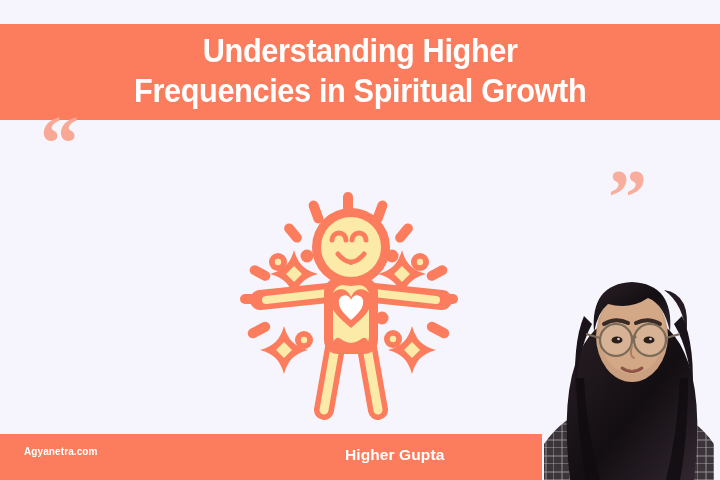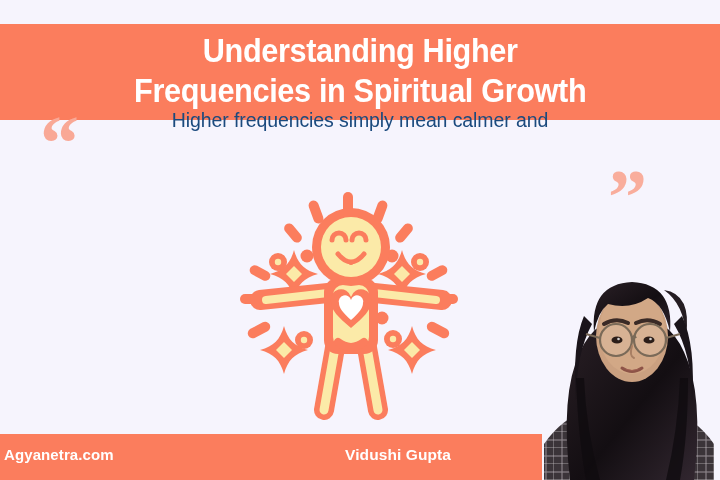--- a/index.html
+++ b/index.html
@@ -60,22 +60,22 @@
     overflow:hidden;
   }
   .portrait svg{display:block;width:178px;height:252px;}
 
   
   .footer{
     position:absolute;left:0;top:434px;width:720px;height:46px;
     background:#fb7d5d;
   }
   .footer-site{
-    position:absolute;left:4px;top:12px;
-    color:#ffffff;font-size:15px;font-weight:bold;
+    position:absolute;left:24px;top:12px;
+    color:#ffffff;font-size:10px;font-weight:bold;
     font-family:"Liberation Sans", sans-serif;
     letter-spacing:0.1px;
   }
   .footer-author{
     position:absolute;left:345px;top:12px;
     color:#ffffff;font-size:15.5px;font-weight:bold;
     font-family:"Liberation Sans", sans-serif;
     letter-spacing:0.1px;
   }
 </style>
@@ -88,21 +88,21 @@
     <div class="header-title">
       <span>Understanding Higher</span><br>
       <span>Frequencies in Spiritual Growth</span>
     </div>
   </div>
 
   <div class="quote-open">“</div>
   <div class="quote-close">”</div>
 
   <div class="quote-text">
-    <span>Higher frequencies simply mean calmer and</span><br>
+    <br>
     <br>
   </div>
 
   <div class="illustration">
     <svg viewBox="0 0 238 230" xmlns="http://www.w3.org/2000/svg">
       <g fill="#fb7d5d">
 
         <rect x="111" y="2" width="10" height="28" rx="5"></rect>
         <rect x="79" y="10" width="10" height="24" rx="5" transform="rotate(-20 84 22)"></rect>
         <rect x="143" y="10" width="10" height="24" rx="5" transform="rotate(20 148 22)"></rect>
@@ -165,21 +165,21 @@
 
       <path d="M119 138 c-13 -11 -20 -18 -20 -26 a10 10 0 0 1 20 -5 a10 10 0 0 1 20 5 c0 8 -7 15 -20 26 z" fill="#fb7d5d"></path>
       <path d="M119 130 c-8 -7 -12 -12 -12 -17 a6 6 0 0 1 12 -3 a6 6 0 0 1 12 3 c0 5 -4 10 -12 17 z" fill="#ffffff"></path>
 
       <path d="M106 152 q13 10 26 0" stroke="#fb7d5d" stroke-width="8" fill="none" stroke-linecap="round"></path>
     </svg>
   </div>
 
   <div class="footer">
     <div class="footer-site">Agyanetra.com</div>
-    <div class="footer-author">Vidushi Gupta</div>
+    <div class="footer-author">Higher Gupta</div>
   </div>
 
   <div class="portrait">
     <svg viewBox="0 0 178 252" xmlns="http://www.w3.org/2000/svg">
       <defs>
         <clipPath id="pclip">
             <rect x="0" y="0" width="178" height="252"></rect>
           </clipPath>
         <linearGradient id="hairg" x1="0" y1="0" x2="1" y2="1">
           <stop offset="0%" stop-color="#2a2026"></stop>

